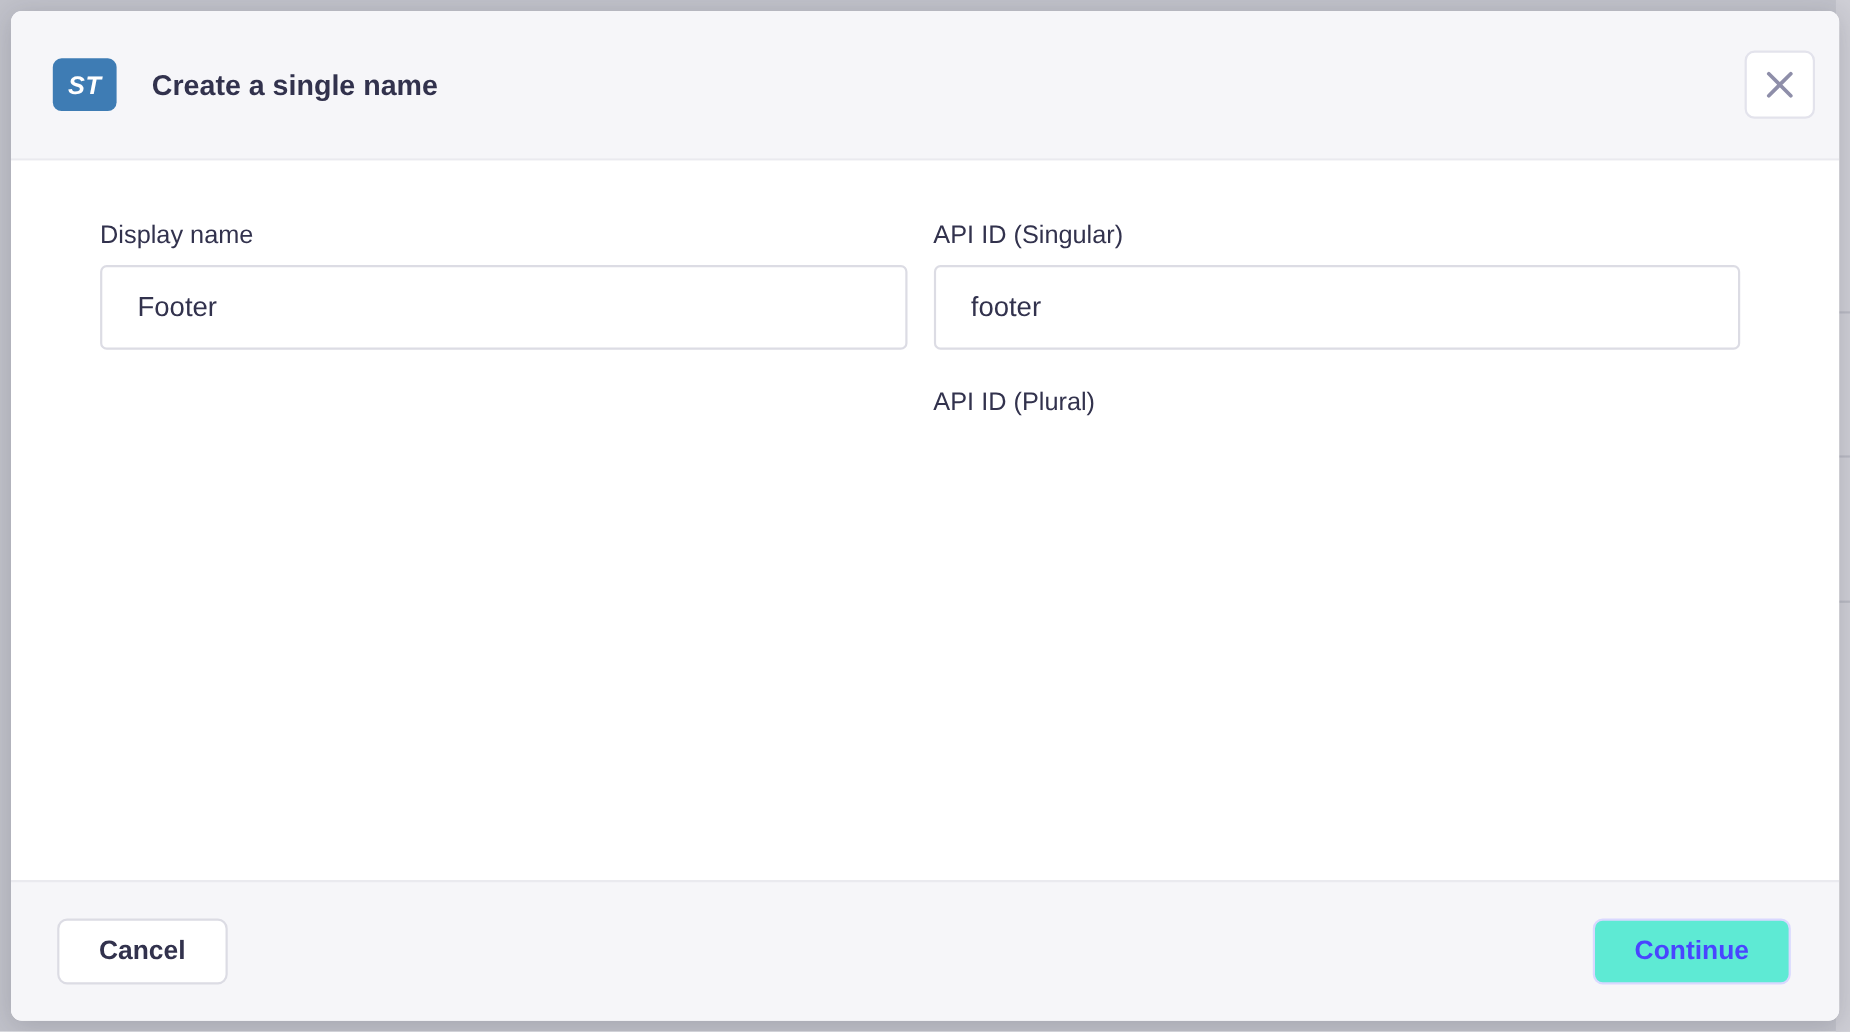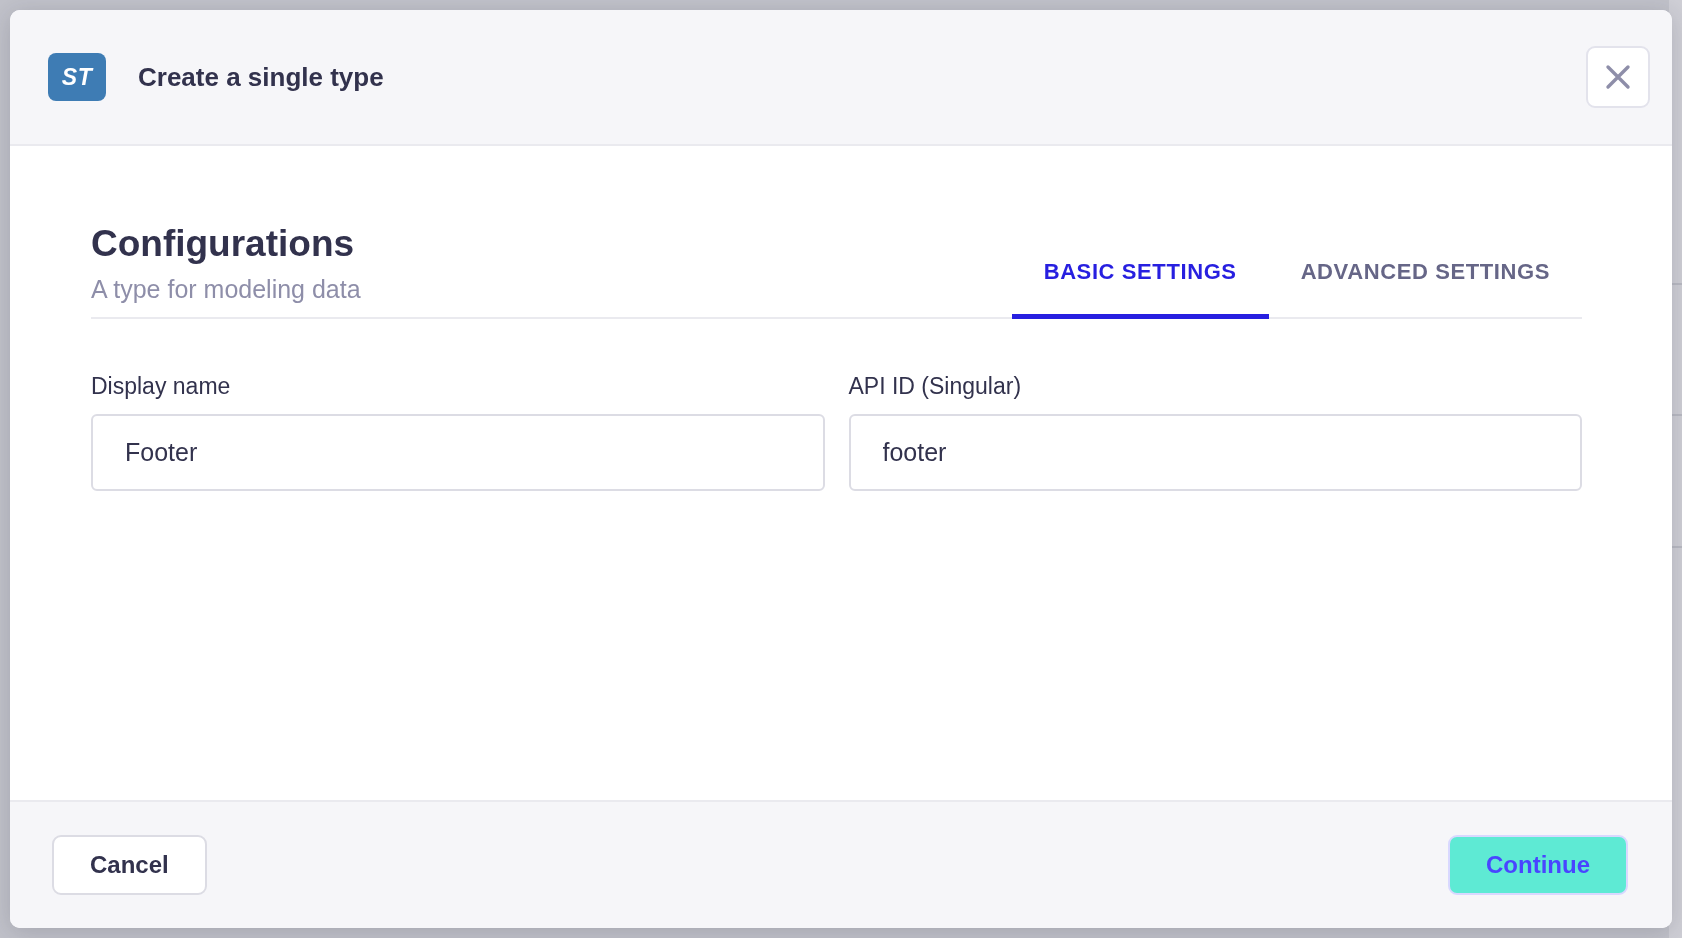--- a/index.html
+++ b/index.html
@@ -152,58 +152,49 @@
     <div class="bg-line" style="top:283px"></div>
     <div class="bg-line" style="top:414px"></div>
     <div class="bg-line" style="top:546px"></div>
   </div>
 </div>
 
 <div class="modal">
 
   <header class="modal-header">
     <span class="type-badge">ST</span>
-    <h2 class="modal-title">Create a single type</h2>
+    <h2 class="modal-title">Create a single name</h2>
     <button class="close-btn" aria-label="Close">
       <span style="display:flex">
         <svg width="30" height="30" viewBox="0 0 30 30">
           <path d="M5 5 L25 25 M25 5 L5 25" stroke="#8E8EA9" stroke-width="3.4" stroke-linecap="round" fill="none"></path>
         </svg>
       </span>
     </button>
   </header>
 
   <div class="modal-body">
 
-    <div class="intro-row">
-      <div class="intro">
-        <h1 class="section-title">Configurations</h1>
-        <p class="section-subtitle">A type for modeling data</p>
-      </div>
-      <div class="tabs">
-        <button class="tab active">BASIC SETTINGS</button>
-        <button class="tab">ADVANCED SETTINGS</button>
-      </div>
-    </div>
 
     <div class="fields-grid">
 
       <div class="col">
         <div class="field">
           <label>Display name</label>
           <input type="text" value="Footer" style="">
         </div>
       </div>
 
       <div class="col">
         <div class="field">
           <label>API ID (Singular)</label>
           <input type="text" value="footer" style="">
         </div>
         <div class="field">
+          <label>API ID (Plural)</label>
         </div>
       </div>
 
     </div>
   </div>
 
   <footer class="modal-footer">
     <button class="btn btn-cancel">Cancel</button>
     <button class="btn btn-continue">Continue</button>
   </footer>

